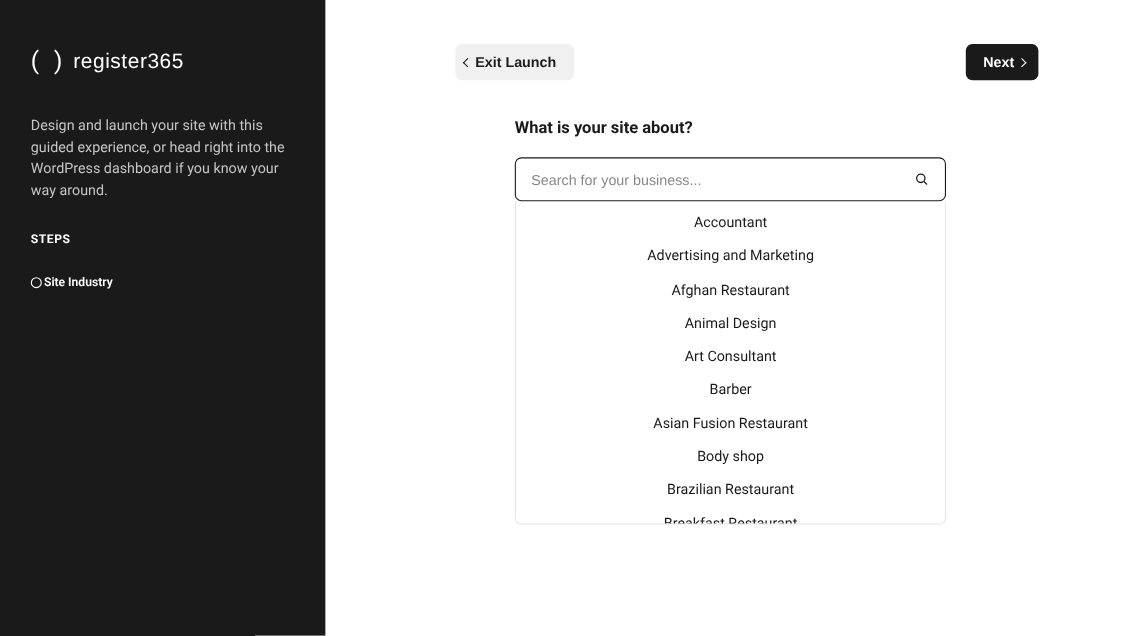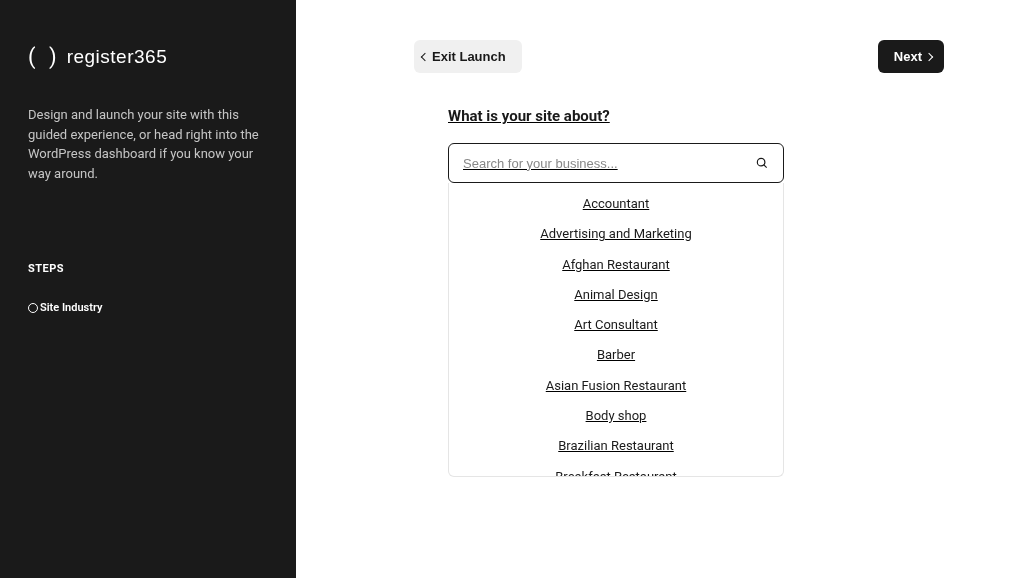--- a/index.html
+++ b/index.html
@@ -37,21 +37,21 @@
       font-size: 24px;
       font-weight: 700;
       line-height: 1.25;
       margin-bottom: 16px;
     }
     
     .welcome-desc {
       font-size: 13px;
       line-height: 1.5;
       color: #c5c5c5;
-      margin-bottom: 79px;
+      margin-bottom: 28px;
     }
     
     .steps-label {
       font-size: 11px;
       font-weight: 700;
       letter-spacing: 0.5px;
       margin-bottom: 14px;
     }
     
     .step-item {
@@ -118,23 +118,22 @@
       display: inline-block;
       width: 6px;
       height: 6px;
       border-style: solid;
       border-width: 0 1.5px 1.5px 0;
     }
     .chevron-left { border-color: #1a1a1a; transform: rotate(135deg); }
     .chevron-right { border-color: #fff; transform: rotate(-45deg); }
     
     .content {
-      margin-left: 34px;
-      width: 336px;
-      text-decoration: underline;
+      margin-left: 54px;
+      width: 392px;
     }
     
     .prompt {
       font-size: 15px;
       font-weight: 700;
       color: #1a1a1a;
       margin-bottom: 18px;
     }
     
     .search-wrap {

